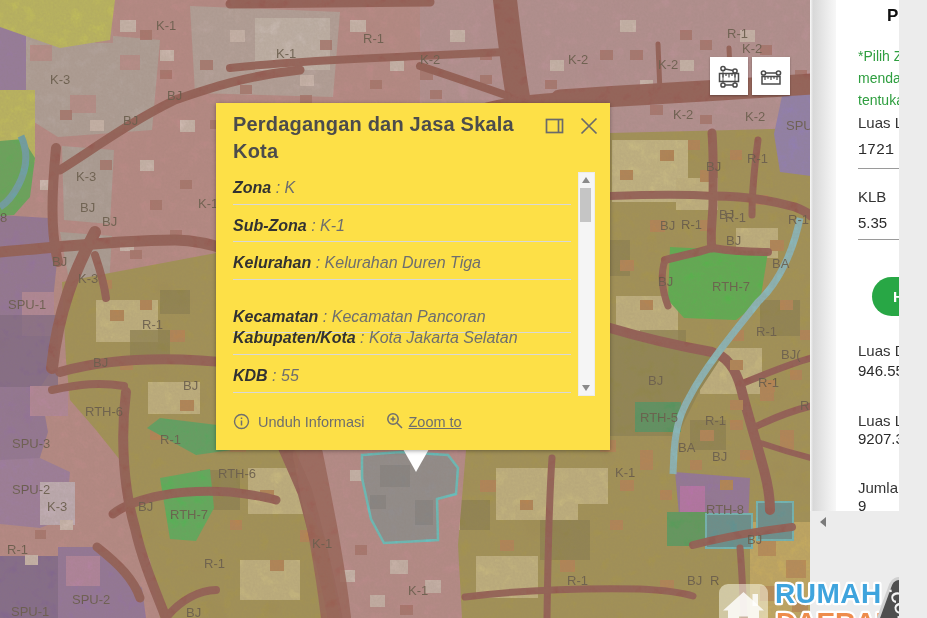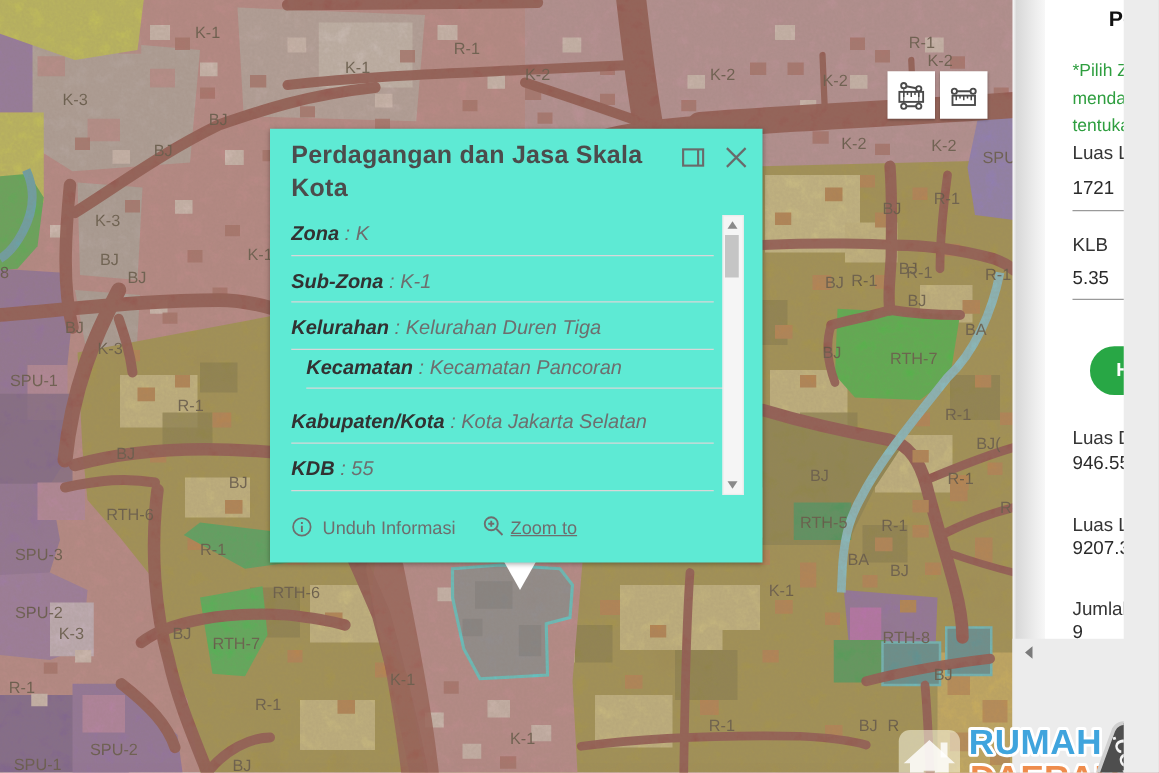--- a/index.html
+++ b/index.html
@@ -15,21 +15,21 @@
 #hitung{position:absolute;left:36px;top:277px;width:130px;height:39px;border-radius:20px;background:#28a745;color:#fff;font-weight:bold;font-size:15px;text-align:left;padding-left:21px;line-height:39px;box-sizing:border-box;}
 #collapse{position:absolute;left:817px;top:515px;width:13px;height:13px;}
 #collapse:before{content:"";position:absolute;left:3px;top:2px;border:5px solid transparent;border-right:6px solid #7a7a7a;border-left:none;}
 
 #search{position:absolute;left:508px;top:8px;width:282px;height:36px;background:#fff;box-shadow:0 1px 2px rgba(0,0,0,.3);display:flex;align-items:center;}
 #search .sep{width:1px;height:36px;background:#e3e3e3;}
 #stext{flex:1;font-size:16.5px;color:#595959;white-space:nowrap;overflow:hidden;padding-left:10px;letter-spacing:-0.1px;}
 
 .mbtn{position:absolute;width:38px;height:38px;background:#fff;box-shadow:0 1px 2px rgba(0,0,0,.3);}
 
-#popup{position:absolute;left:216px;top:103px;width:394px;height:347px;background:#5eead4;box-shadow:0 1px 4px rgba(0,0,0,.35);}
+#popup{position:absolute;left:216px;top:103px;width:394px;height:347px;background:#fde047;box-shadow:0 1px 4px rgba(0,0,0,.35);}
 #beak{position:absolute;left:403px;top:449px;width:0;height:0;border-left:13px solid transparent;border-right:13px solid transparent;border-top:23px solid #fff;}
 #ptitle{position:absolute;left:17px;top:8px;width:310px;font-size:20px;line-height:26.5px;font-weight:bold;color:#4c4c4c;letter-spacing:.2px;}
 .prow{position:absolute;left:17px;width:338px;font-size:16px;color:#6e6e6e;white-space:nowrap;border-bottom:1px solid #d8d8d8;box-sizing:border-box;padding-top:7px;font-style:italic;}
 .prow b{color:#323232;}
 #pscroll{position:absolute;left:362px;top:69px;width:15px;height:222px;background:#f5f5f5;border:1px solid #ececec;}
 #pthumb{position:absolute;left:1px;top:15px;width:11px;height:34px;background:#c5c5c5;}
 .sarr{position:absolute;left:3px;width:0;height:0;border-left:4.5px solid transparent;border-right:4.5px solid transparent;}
 #pfoot{position:absolute;left:17px;top:309px;width:360px;height:30px;font-size:14.5px;color:#6e6e6e;}
 
 #logo{position:absolute;left:716px;top:545px;width:211px;height:73px;margin-top:28px;}
@@ -419,21 +419,21 @@
   <svg style="position:absolute;left:329px;top:15px;" width="20" height="16" viewBox="0 0 20 16">
         <rect x="1.5" y="1.5" width="16" height="13" fill="none" stroke="#6a6a6a" stroke-width="1.7"></rect>
         <path d="M13.5,1.5 V14.5" stroke="#6a6a6a" stroke-width="1.7"></path>
       </svg>
   <svg style="position:absolute;left:364px;top:14px;" width="18" height="18" viewBox="0 0 18 18">
         <path d="M1.5,1.5 L16.5,16.5 M16.5,1.5 L1.5,16.5" stroke="#6a6a6a" stroke-width="1.7"></path>
       </svg>
   <div class="prow" style="top:69px;height:33px;"><b>Zona</b> : K</div>
   <div class="prow" style="top:107px;height:32px;"><b>Sub-Zona</b> : K-1</div>
   <div class="prow" style="top:144px;height:33px;"><b>Kelurahan</b> : Kelurahan Duren Tiga</div>
-  <div class="prow" style="top:176px;height:32px;margin-left:12px;"><b>Kecamatan</b> : Kecamatan Pancoran</div>
+  <div class="prow" style="top:198px;height:32px;"><b>Kecamatan</b> : Kecamatan Pancoran</div>
   <div class="prow" style="top:219px;height:33px;"><b>Kabupaten/Kota</b> : Kota Jakarta Selatan</div>
   <div class="prow" style="top:257px;height:33px;"><b>KDB</b> : 55</div>
   <div id="pscroll">
         <div id="pthumb"></div>
     <div class="sarr" style="top:4px;border-bottom:6px solid #8a8a8a;"></div>
     <div class="sarr" style="bottom:4px;border-top:6px solid #8a8a8a;"></div>
   </div>
   <div id="pfoot">
     <svg width="17" height="17" viewBox="0 0 17 17" style="vertical-align:-3px">
           <circle cx="8.5" cy="8.5" r="7" fill="none" stroke="#6e6e6e" stroke-width="1.4"></circle>
@@ -447,21 +447,21 @@
     <span style="margin-left:0;text-decoration:underline;">Zoom to</span>
   </div>
 </div>
 
 <div id="gutter"></div>
 <div style="position:absolute;left:810px;top:511px;width:117px;height:107px;background:#ececec;"></div>
 <div id="panel">
   <div id="sbtitle" style="left:51px;font-size:17px;">Perhitungan</div>
   <div id="greentx" style="top:45px;line-height:22px;">*Pilih Zona dulu<br>mendapatkan ha<br>tentukan luas ba</div>
   <div class="lbl" style="top:114px;">Luas Lahan (m2)</div>
-  <div class="val" style="top:142px;">1721</div>
+  <div class="val" style="top:142px;font-family:Liberation Mono, monospace;">1721</div>
   <div class="uline" style="top:168px;"></div>
   <div class="lbl" style="top:188px;">KLB</div>
   <div class="val" style="top:214px;">5.35</div>
   <div class="uline" style="top:239px;"></div>
   <div id="hitung">Hitung</div>
   <div class="lbl" style="top:342px;font-size:15px;">Luas Dasar Ban</div>
   <div class="val" style="top:362px;">946.55</div>
   <div class="lbl" style="top:412px;font-size:15px;">Luas Lantai Ban</div>
   <div class="val" style="top:430px;">9207.35</div>
   <div class="lbl" style="top:479px;font-size:15px;">Jumlah Lantai</div>

